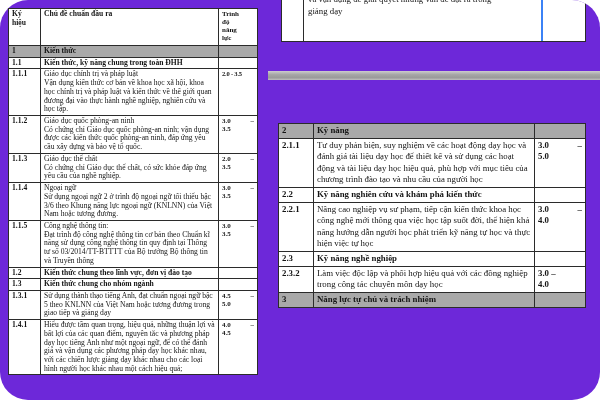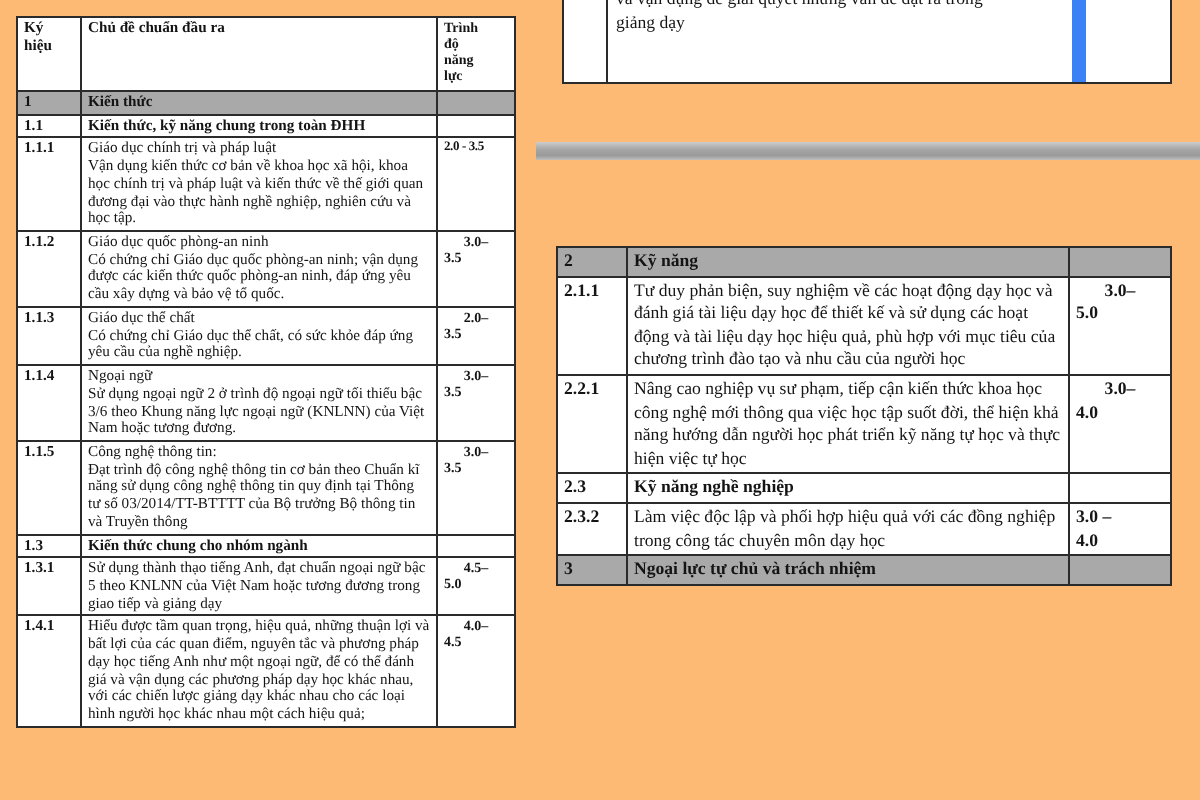--- a/index.html
+++ b/index.html
@@ -1,44 +1,45 @@
 <!DOCTYPE html>
 <html style="--shade: #a9a9a9;"><head>
 <meta charset="utf-8">
 <style>
   html,body{margin:0;padding:0;background:#fff;}
   .canvas{
     position:relative;width:600px;height:400px;overflow:hidden;
-    background:#fdba74;color:#141414;
+    background:#6d28d9;color:#141414;
     font-family:"Liberation Serif","DejaVu Serif",serif;
+    border-radius:28px;
   }
   
   table.tbl{border-collapse:collapse;table-layout:fixed;background:#fff;}
   table.tbl td{border:1px solid #2b2b2b;vertical-align:top;padding:1px 3px;overflow:hidden;}
   tr.sec td{background:var(--shade,#a9a9a9);font-weight:bold;}
   tr.sub td{font-weight:bold;}
   td.code{padding-left:2px;font-weight:bold;}
   td.level{font-weight:bold;}
-  .spl{display:flex;justify-content:center;}
+  .spl{display:flex;justify-content:space-between;}
   
   .page-left{position:absolute;left:8px;top:8px;width:250px;}
   .tbl-left{width:250px;font-size:7.6px;line-height:1.15;}
   .tbl-left td.code{width:25px;}
   .tbl-left td.level{width:32px;font-size:7px;}
   .tbl-left td.level .inline{white-space:nowrap;font-size:6.5px;letter-spacing:-0.2px;}
   .tbl-left tr.hrow td{font-weight:bold;height:34px;}
   .w-narrow{width:20px;}
   
   .fragment{
     position:absolute;left:281px;top:0;width:305px;height:42px;
     display:flex;border:1px solid #2b2b2b;border-top:none;background:#fff;
     font-size:8.8px;line-height:12px;box-sizing:border-box;
   }
   .fragment .f-code{width:21px;border-right:1px solid #2b2b2b;}
-  .fragment .f-text{flex:1;border-right:7px solid #3b82f6;padding:0 4px;overflow:hidden;}
+  .fragment .f-text{flex:1;border-right:2px solid #3b82f6;padding:0 4px;overflow:hidden;}
   .fragment .f-text .clip{margin-top:-7px;}
   .fragment .f-level{width:42px;}
   
   .divider{
     position:absolute;left:268px;top:71px;width:340px;height:9px;
     background:linear-gradient(180deg,#cdcdcd 0%,#a6a6a6 40%,#9a9a9a 75%,#bfbfbf 100%);
   }
   
   .page-right{position:absolute;left:278px;top:123px;width:308px;}
   .tbl-right{width:308px;font-size:8.8px;line-height:1.32;}
@@ -138,20 +139,27 @@
             </td>
             <td class="level">
               <div class="spl">
                 <span>3.0</span>
                 <span>–</span>
               </div>
               <div>3.5</div>
             </td>
           </tr>
           <tr class="sub">
+            <td class="code">1.2</td>
+            <td class="desc">
+              <div>Kiến thức chung theo lĩnh vực, đơn vị đào tạo</div>
+            </td>
+            <td class="level"></td>
+          </tr>
+          <tr class="sub">
             <td class="code">1.3</td>
             <td class="desc">
               <div>Kiến thức chung cho nhóm ngành</div>
             </td>
             <td class="level"></td>
           </tr>
           <tr>
             <td class="code">1.3.1</td>
             <td class="desc">
               <div>Sử dụng thành thạo tiếng Anh, đạt chuẩn ngoại ngữ bậc 5 theo KNLNN của Việt Nam hoặc tương đương trong giao tiếp và giảng dạy</div>
@@ -210,20 +218,27 @@
               <div>Tư duy phản biện, suy nghiệm về các hoạt động dạy học và đánh giá tài liệu dạy học để thiết kế và sử dụng các hoạt động và tài liệu dạy học hiệu quả, phù hợp với mục tiêu của chương trình đào tạo và nhu cầu của người học</div>
             </td>
             <td class="level">
               <div class="spl">
                 <span>3.0</span>
                 <span>–</span>
               </div>
               <div>5.0</div>
             </td>
           </tr>
+          <tr class="sub">
+            <td class="code">2.2</td>
+            <td class="desc">
+              <div>Kỹ năng nghiên cứu và khám phá kiến thức</div>
+            </td>
+            <td class="level"></td>
+          </tr>
           <tr>
             <td class="code">2.2.1</td>
             <td class="desc">
               <div>Nâng cao nghiệp vụ sư phạm, tiếp cận kiến thức khoa học công nghệ mới thông qua việc học tập suốt đời, thể hiện khả năng hướng dẫn người học phát triển kỹ năng tự học và thực hiện việc tự học</div>
             </td>
             <td class="level">
               <div class="spl">
                 <span>3.0</span>
                 <span>–</span>
               </div>
@@ -243,21 +258,21 @@
               <div>Làm việc độc lập và phối hợp hiệu quả với các đồng nghiệp trong công tác chuyên môn dạy học</div>
             </td>
             <td class="level">
               <div>3.0 –</div>
               <div>4.0</div>
             </td>
           </tr>
           <tr class="sec">
             <td class="code">3</td>
             <td class="desc">
-              <div>Ngoại lực tự chủ và trách nhiệm</div>
+              <div>Năng lực tự chủ và trách nhiệm</div>
             </td>
             <td class="level"></td>
           </tr>
         </tbody>
     </table>
   </div>
 
 </div>
 
 </body></html>

